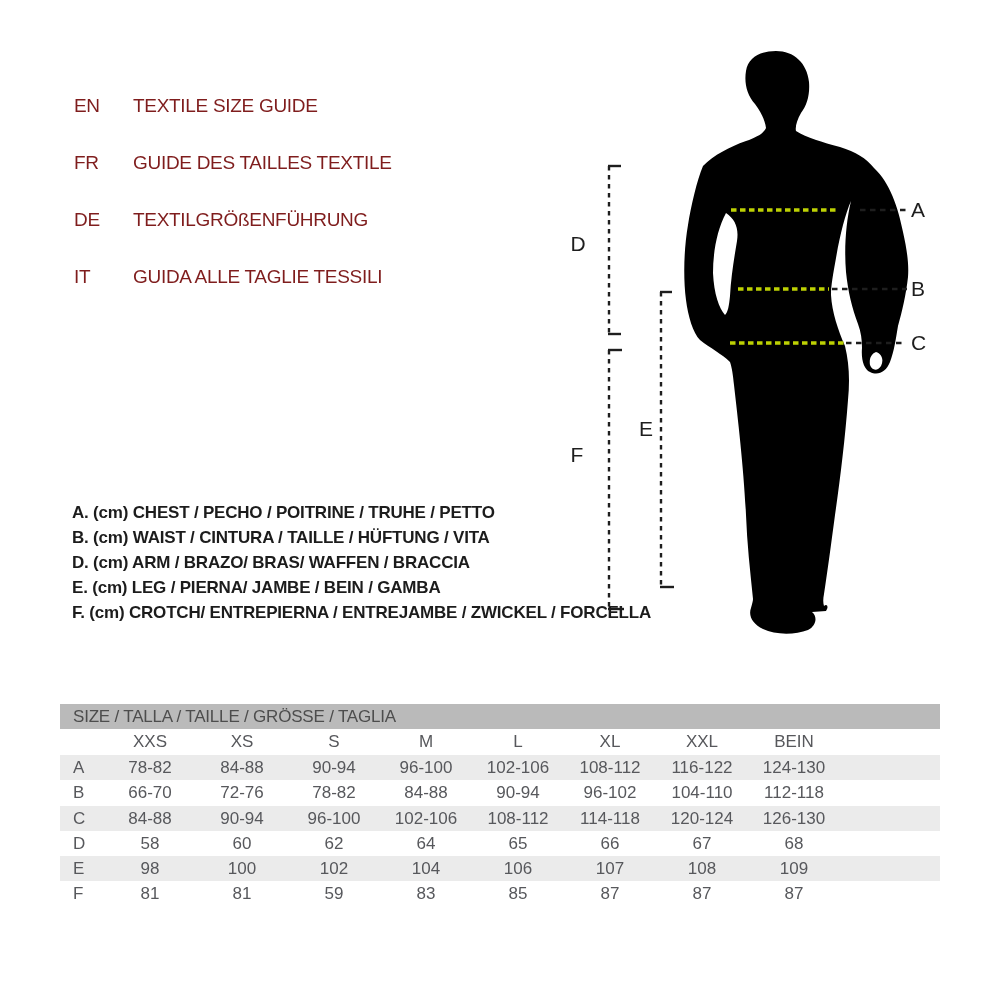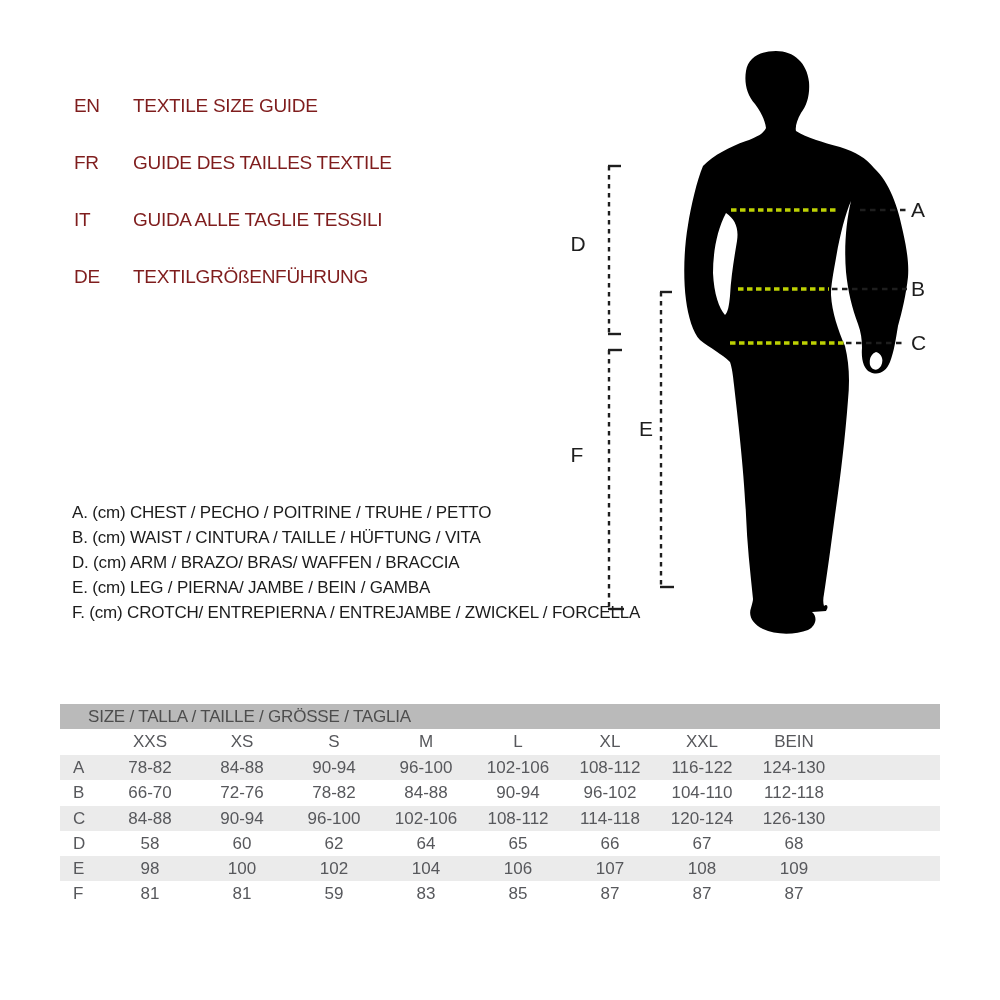--- a/index.html
+++ b/index.html
@@ -5,29 +5,29 @@
   html,body{margin:0;padding:0;background:#ffffff;}
   .page{
     position:relative;width:1000px;height:1000px;background:#ffffff;overflow:hidden;
     font-family:"Liberation Sans",sans-serif;color:#1a1a1a;
   }
   
   .langs{position:absolute;left:74px;top:60px;}
   .lang-row{display:flex;height:26px;align-items:flex-end;font-size:19px;letter-spacing:-0.3px;color:#7f1d1d;margin-top:31px;}
   .lang-code{width:59px;flex:0 0 59px;}
   
-  .meas{position:absolute;left:72px;top:500px;}
+  .meas{position:absolute;left:72px;top:500px;font-weight:bold;}
   .meas-row{height:25px;display:flex;align-items:center;font-size:17px;letter-spacing:-0.2px;color:#1c1c1c;white-space:nowrap;}
   .audience{position:absolute;left:72px;top:660px;height:25px;display:flex;align-items:center;font-size:17px;letter-spacing:-0.2px;color:#1c1c1c;}
   
   .fig{position:absolute;left:0;top:0;}
   .fig text{font-family:"Liberation Sans",sans-serif;font-size:21px;fill:#1e1e1e;}
   
   .sizetable{position:absolute;left:60px;top:704px;width:880px;font-size:17px;color:#57585c;}
-  .tbl-title{height:25px;line-height:25px;background:#bababa;color:#4d4d4d;padding-left:28px;letter-spacing:-0.2px;}
+  .tbl-title{height:25px;line-height:25px;background:#bababa;color:#4d4d4d;padding-left:13px;letter-spacing:-0.2px;}
   .tbl-row{display:grid;grid-template-columns:44px repeat(8,92px) 1fr;height:25.3px;line-height:25.3px;}
   .tbl-row.head{height:26px;line-height:26px;}
   .tbl-row .cell{text-align:center;}
   .tbl-row .rlabel{text-align:left;padding-left:13px;}
   .tbl-row.alt{background:#ebebeb;}
 </style>
 </head>
 <body>
 
 <div class="page">
@@ -35,26 +35,26 @@
   <div class="langs">
     <div class="lang-row">
       <span class="lang-code">EN</span>
       <span class="lang-title">TEXTILE SIZE GUIDE</span>
     </div>
     <div class="lang-row">
       <span class="lang-code">FR</span>
       <span class="lang-title">GUIDE DES TAILLES TEXTILE</span>
     </div>
     <div class="lang-row">
+      <span class="lang-code">DE</span>
+      <span class="lang-title">TEXTILGRÖßENFÜHRUNG</span>
+    </div>
+    <div class="lang-row">
       <span class="lang-code">IT</span>
       <span class="lang-title">GUIDA ALLE TAGLIE TESSILI</span>
-    </div>
-    <div class="lang-row">
-      <span class="lang-code">DE</span>
-      <span class="lang-title">TEXTILGRÖßENFÜHRUNG</span>
     </div>
   </div>
 
   <svg class="fig" width="1000" height="1000" viewBox="0 0 1000 1000">
     <path fill="#000000" fill-rule="evenodd" d="
       M 776,51
       C 794,51 807,63 809,82
       C 810,95 807,105 801,113
       C 797,120 795,127 796,131
       C 807,138 822,142 840,147

